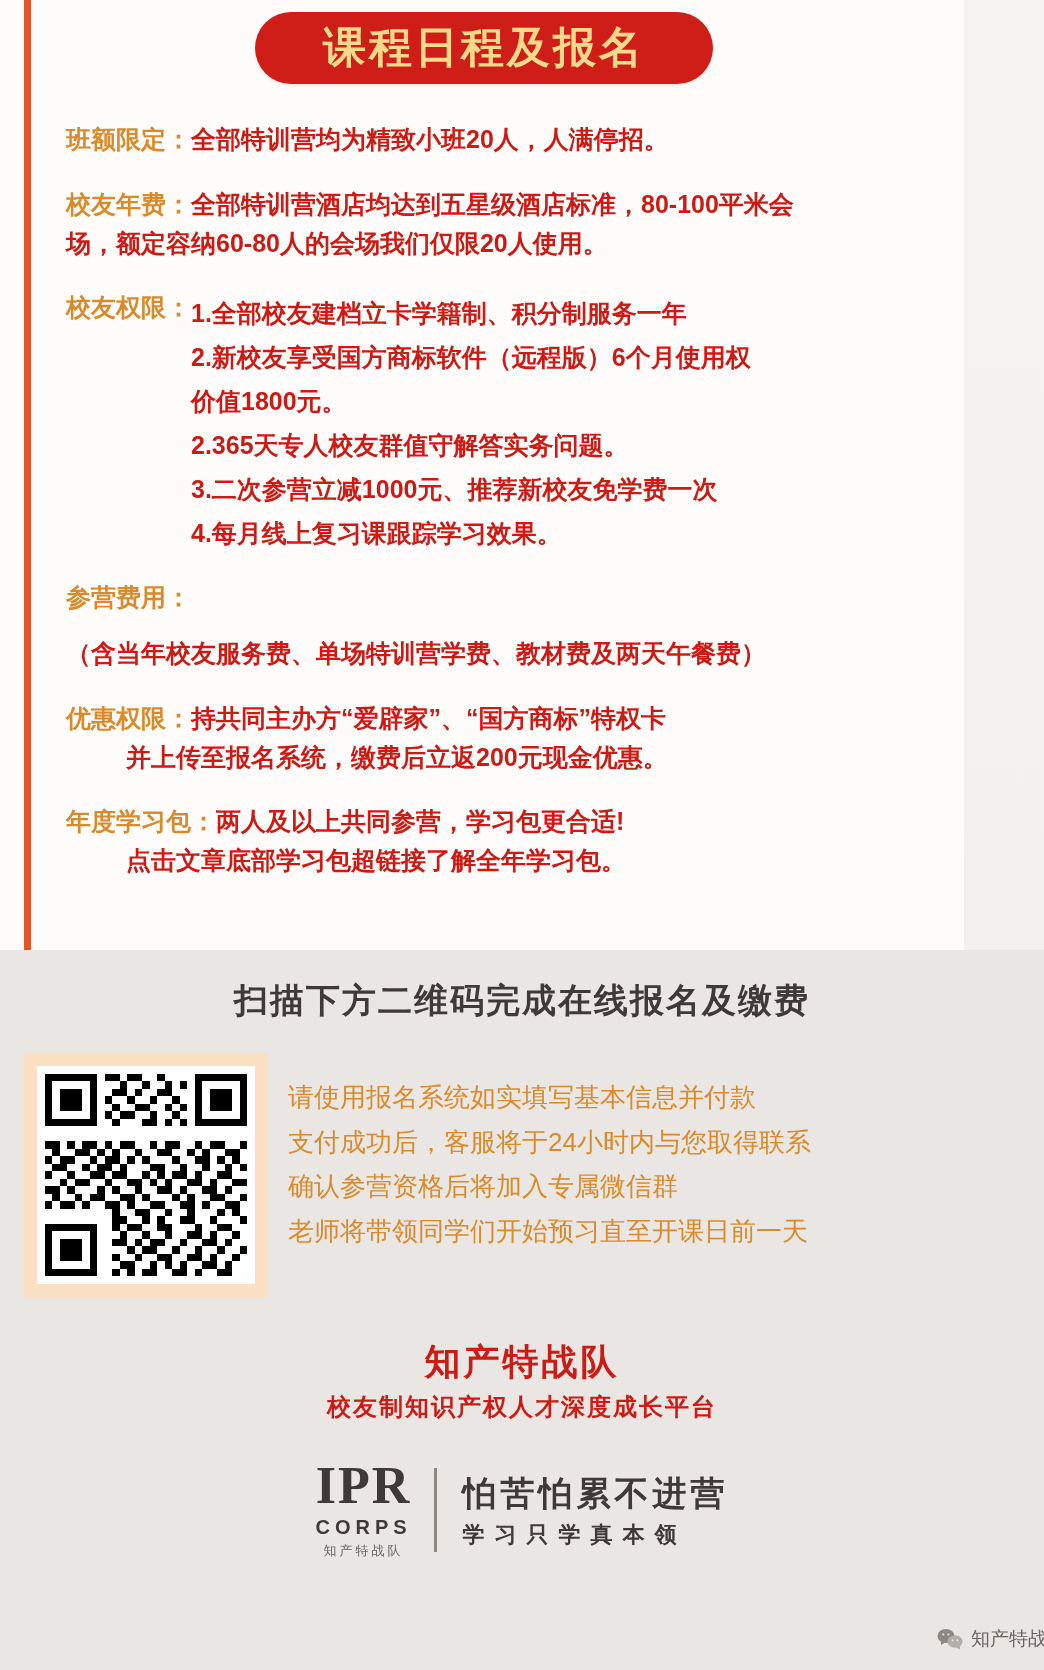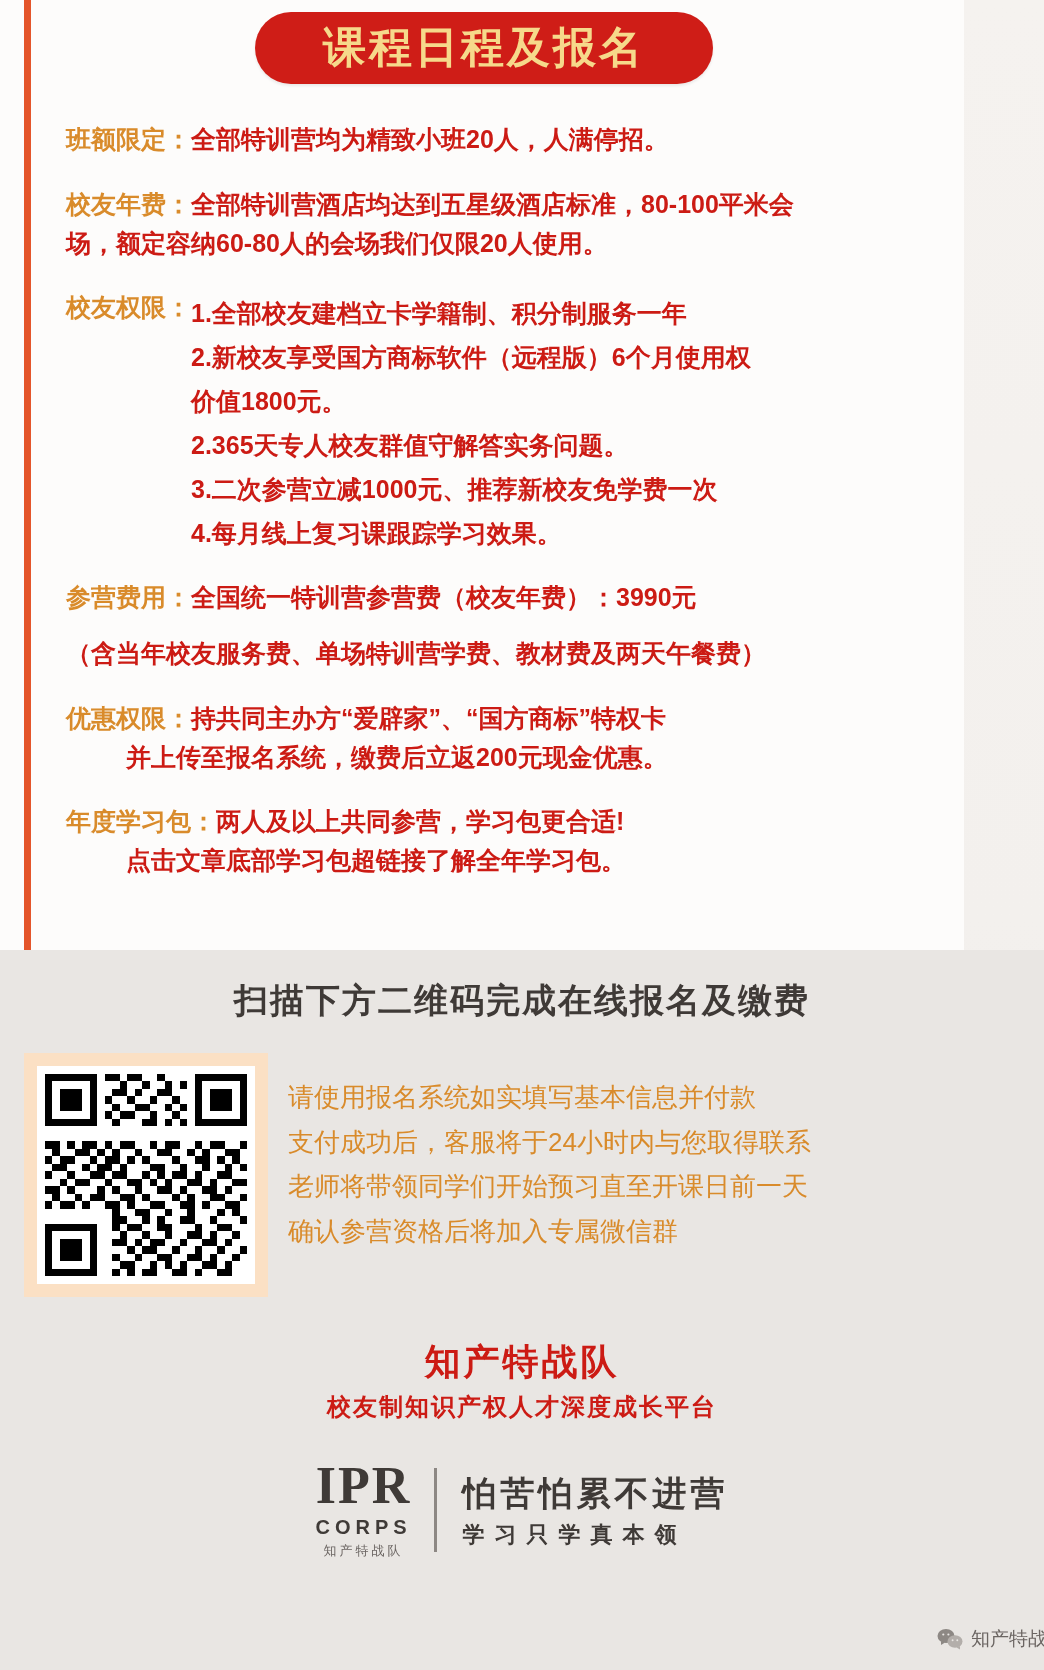--- a/index.html
+++ b/index.html
@@ -287,21 +287,20 @@
           <span class="val-line">价值1800元。</span>
           <span class="val-line">2.365天专人校友群值守解答实务问题。</span>
           <span class="val-line">3.二次参营立减1000元、推荐新校友免学费一次</span>
           <span class="val-line">4.每月线上复习课跟踪学习效果。</span>
         </span>
       </div>
 
       <div class="block">
         <div class="row">
           <span class="lbl">参营费用：</span>
-          <span class="val">全国统一特训营参营费（校友年费）：3990元</span>
         </div>
         <div class="fee-second">（含当年校友服务费、单场特训营学费、教材费及两天午餐费）</div>
       </div>
 
       <div class="block">
         <div class="row">
           <span class="lbl">优惠权限：</span>
           <span class="val">持共同主办方“爱辟家”、“国方商标”特权卡</span>
         </div>
         <div class="indent-line">并上传至报名系统，缴费后立返200元现金优惠。</div>
@@ -506,22 +505,22 @@
               <rect x="19" y="5" width="1" height="1"></rect>
               <rect x="19" y="7" width="1" height="1"></rect>
           </g>
         </svg>
       </div>
     </div>
 
     <div class="qr-text">
       <div class="qr-line">请使用报名系统如实填写基本信息并付款</div>
       <div class="qr-line">支付成功后，客服将于24小时内与您取得联系</div>
+      <div class="qr-line">确认参营资格后将加入专属微信群</div>
       <div class="qr-line">老师将带领同学们开始预习直至开课日前一天</div>
-      <div class="qr-line">确认参营资格后将加入专属微信群</div>
     </div>
 
     <div class="brand">
       <div class="brand-1">知产特战队</div>
       <div class="brand-2">校友制知识产权人才深度成长平台</div>
     </div>
 
     <div class="logo-area">
       <div class="logo-mark">
         <div class="logo-ipr">IPR</div>

